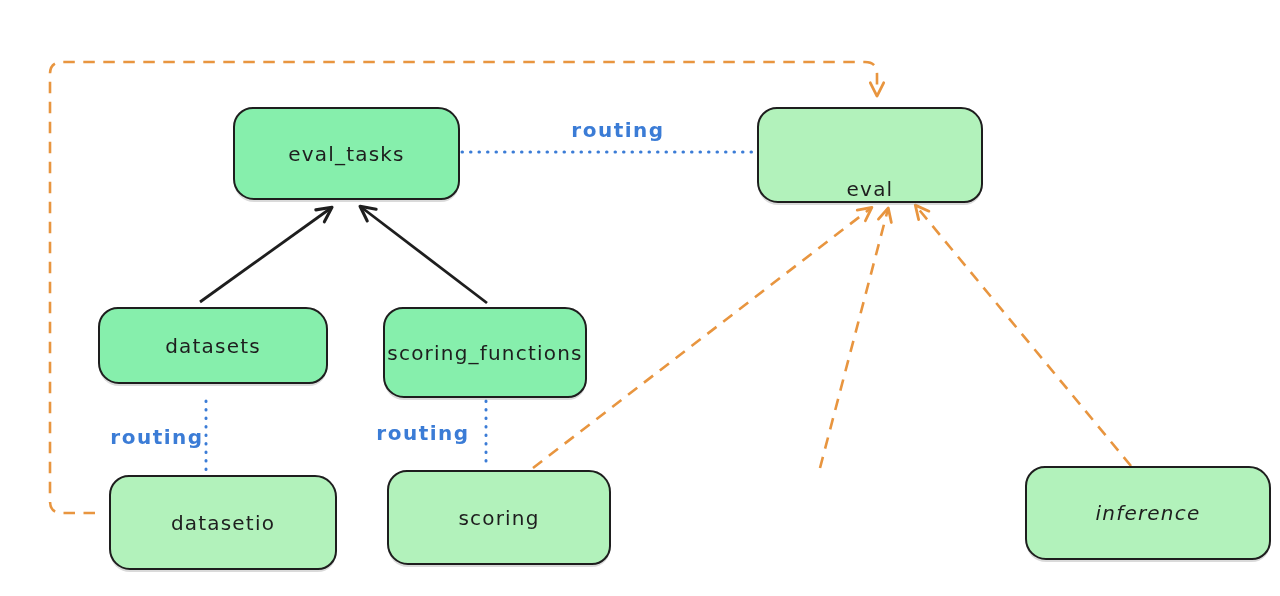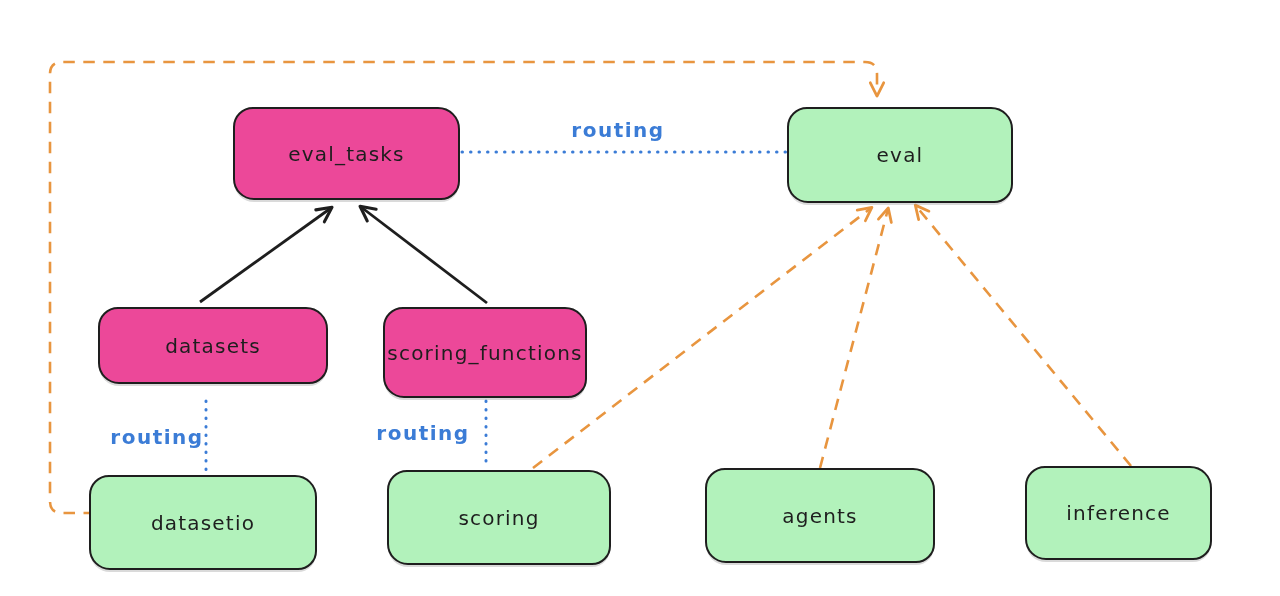--- a/index.html
+++ b/index.html
@@ -13,21 +13,21 @@
   #edges{position:absolute;left:0;top:0;width:1280px;height:596px;}
   .node{
     position:absolute;
     box-sizing:border-box;
     border:2.5px solid #1e1e1e;
     border-radius:20px 22px 19px 21px;
     display:flex;align-items:center;justify-content:center;
     font-size:20px;letter-spacing:1.2px;color:#1e1e1e;
     box-shadow:0 3px 0 -1px rgba(150,150,150,0.35);
   }
-  .node-blue{background:#ec4899;}
+  .node-blue{background:#86efac;}
   .node-green{background:#b2f2bb;}
   .edge-label{
     position:absolute;
     transform:translate(-50%,-50%);
     color:#3b7cd6;
     font-size:20px;font-weight:600;letter-spacing:1.5px;
     white-space:nowrap;
   }
 </style>
 </head>
@@ -73,45 +73,42 @@
     </g>
     <g>
       <path d="M1131,466 L916,206" fill="none" stroke="#e8953f" stroke-width="2.6" stroke-dasharray="11.5 8.5" marker-end="url(#arrow-orange)"></path>
     </g>
   </svg>
 
   <div class="node node-blue" style="left:233px;top:107px;width:227px;height:93px;">
     <span>eval_tasks</span>
   </div>
 
-  <div class="node node-green" style="left:787px;top:107px;width:226px;height:96px;">
+  <div class="node node-green" style="left:757px;top:107px;width:226px;height:96px;align-items:flex-end;">
     <span>eval</span>
   </div>
 
   <div class="node node-blue" style="left:98px;top:307px;width:230px;height:77px;">
     <span>datasets</span>
   </div>
 
   <div class="node node-blue" style="left:383px;top:307px;width:204px;height:91px;">
     <span>scoring_functions</span>
   </div>
 
-  <div class="node node-green" style="left:89px;top:475px;width:228px;height:95px;">
+  <div class="node node-green" style="left:109px;top:475px;width:228px;height:95px;">
     <span>datasetio</span>
   </div>
 
   <div class="node node-green" style="left:387px;top:470px;width:224px;height:95px;">
     <span>scoring</span>
   </div>
 
-  <div class="node node-green" style="left:705px;top:468px;width:230px;height:95px;">
-    <span>agents</span>
-  </div>
 
-  <div class="node node-green" style="left:1025px;top:466px;width:187px;height:94px;">
+  <div class="node node-green" style="left:1025px;top:466px;width:246px;height:94px;font-style:italic;">
     <span>inference</span>
   </div>
 
   <div class="edge-label" style="left:618px;top:130px;">routing</div>
   <div class="edge-label" style="left:157px;top:437px;">routing</div>
   <div class="edge-label" style="left:423px;top:433px;">routing</div>
 
 </div>
 
 </body></html>

